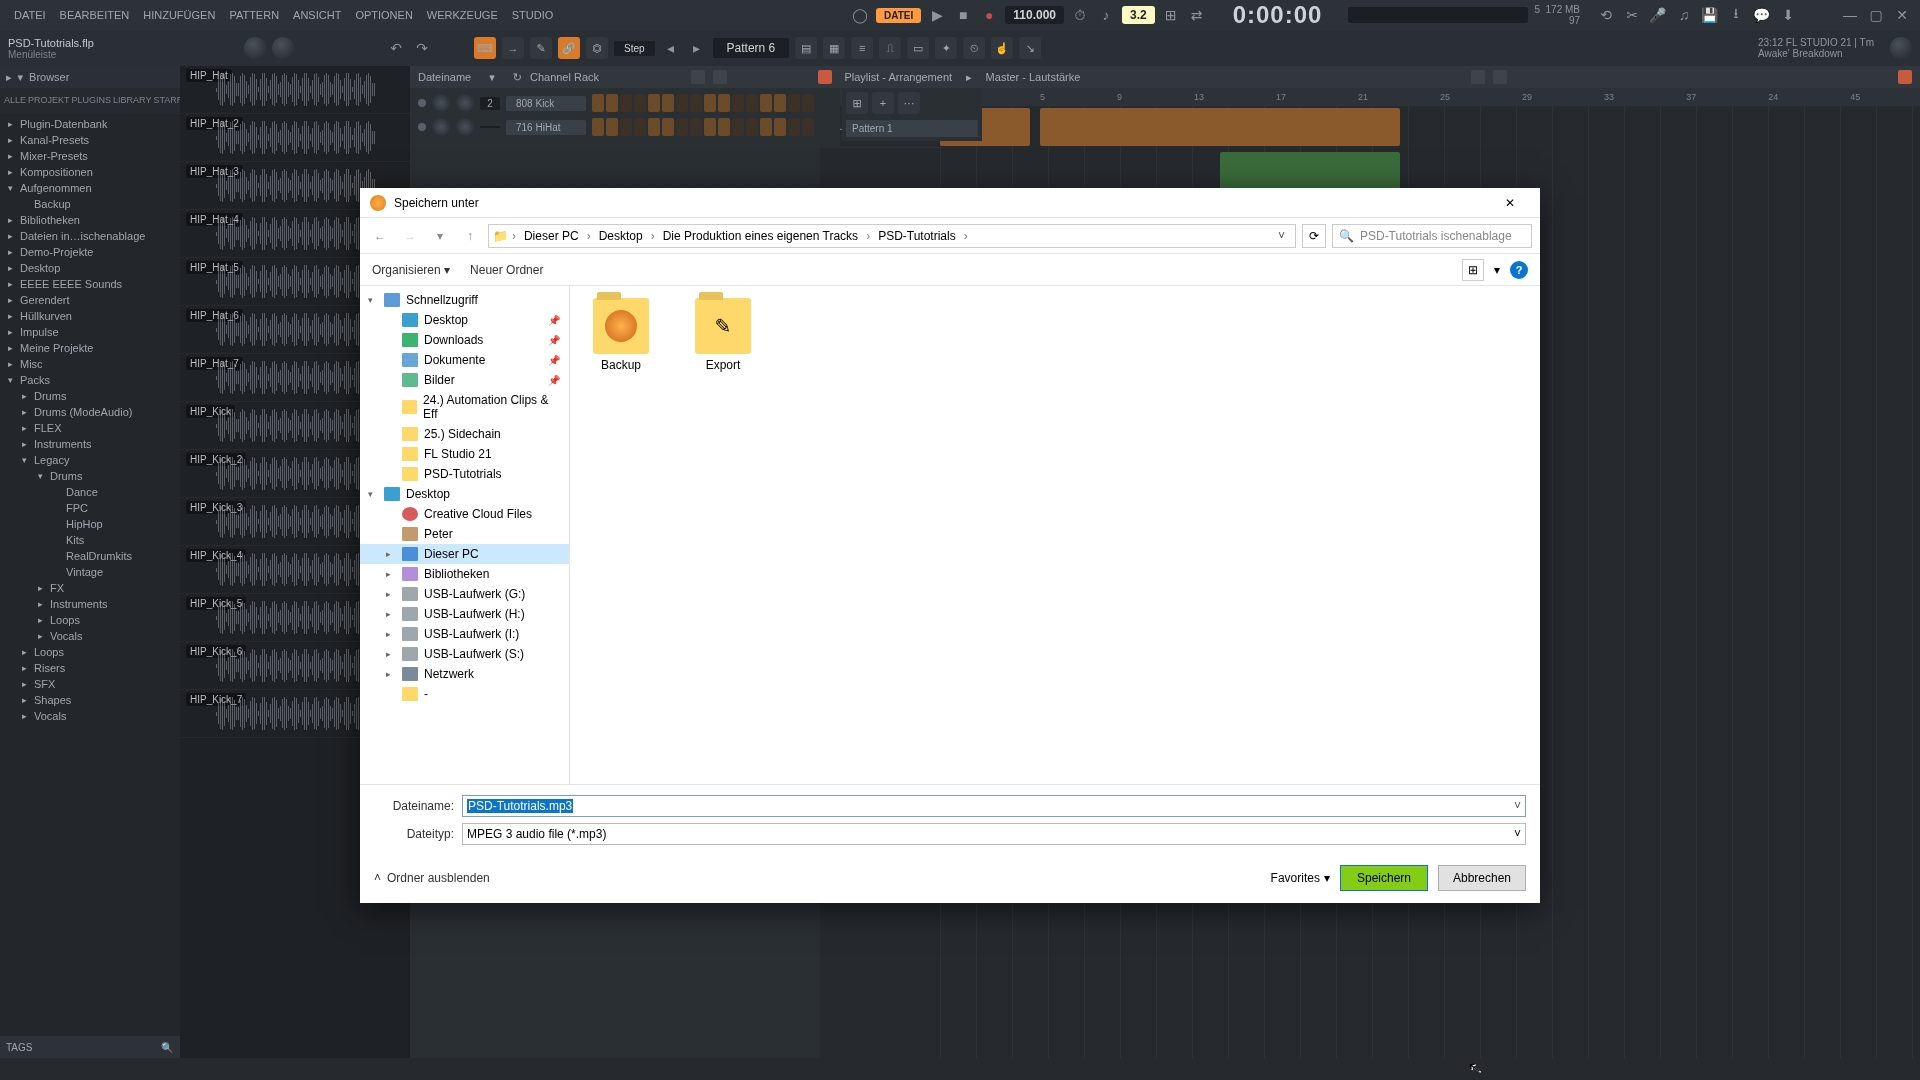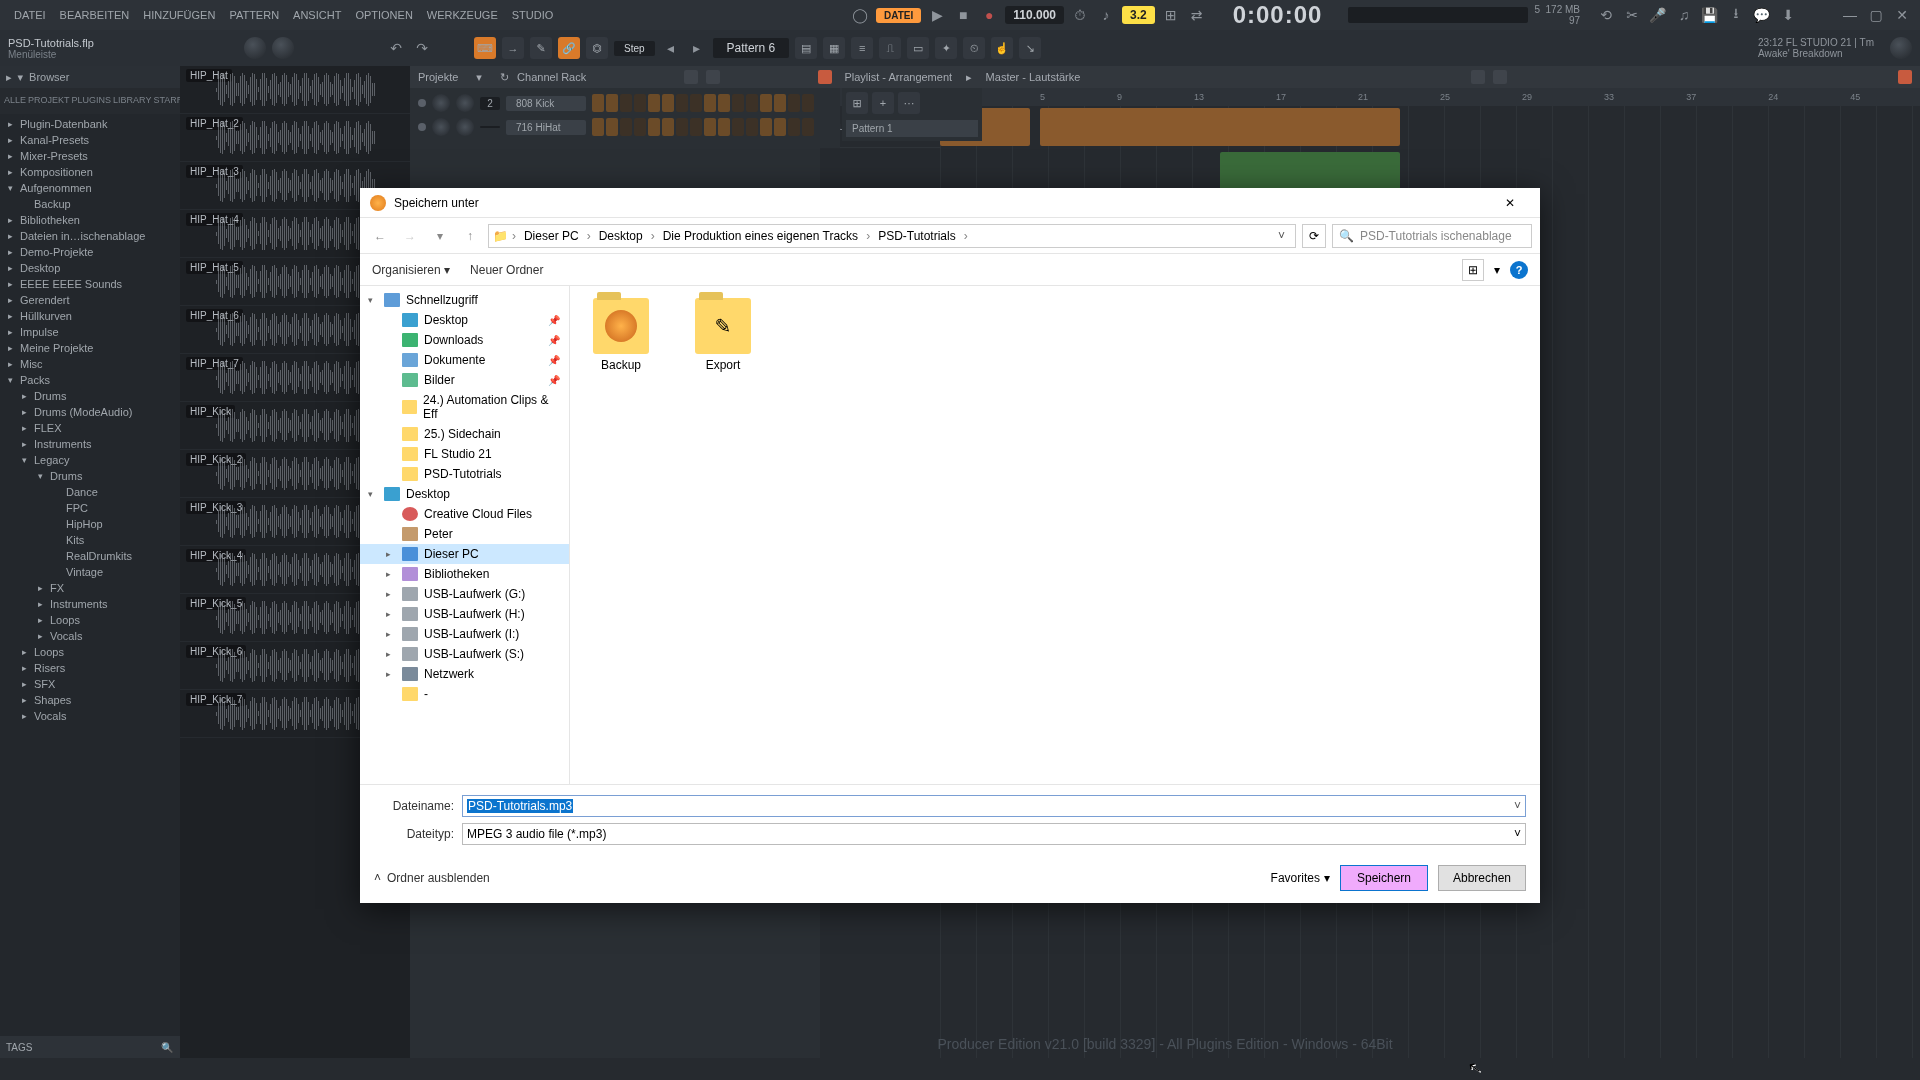--- a/index.html
+++ b/index.html
@@ -136,21 +136,21 @@
 .field-label { width: 80px; text-align: right; color: #333; }
 .field-input { flex: 1; height: 22px; border: 1px solid #7a9fd4; padding: 0 4px; display: flex; align-items: center; background: #fff; position: relative; }
 .field-input.sel-text { background: #fff; }
 .field-input .selected { background: #0b74ce; color: #fff; padding: 0 1px; }
 .field-input .dd { margin-left: auto; color: #555; }
 .field-select { flex: 1; height: 22px; border: 1px solid #bbb; padding: 0 4px; display: flex; align-items: center; background: #fff; }
 .dlg-footer { display: flex; align-items: center; padding: 8px 14px 12px; gap: 10px; }
 .fold-hide { display: flex; align-items: center; gap: 6px; color: #333; cursor: pointer; }
 .fav-btn { margin-left: auto; display: flex; align-items: center; gap: 4px; cursor: pointer; }
 .win-btn { min-width: 88px; height: 26px; border: 1px solid #adadad; background: #e1e1e1; display: flex; align-items: center; justify-content: center; cursor: pointer; }
-.win-btn.primary { border: 1px solid #0b74ce; background: #f0abfc; }
+.win-btn.primary { border: 1px solid #0b74ce; background: #84cc16; }
 
 .cursor-fake { position: absolute; width: 14px; height: 20px; pointer-events: none; }
 .cursor-fake::before { content: "↖"; font-size: 16px; color: #000; text-shadow: 1px 1px 0 #fff; position: absolute; transform: rotate(-10deg); }
 </style>
 </head>
 <body>
 
 <div class="menubar">
   <span class="menu-item">DATEI</span>
     <span class="menu-item">BEARBEITEN</span>
@@ -162,21 +162,21 @@
     <span class="menu-item">STUDIO</span>
   <div class="toolbar-right">
     <div class="toolbar-icon">◯</div>
     <div class="song-btn">DATEI</div>
     <div class="toolbar-icon">▶</div>
     <div class="toolbar-icon">■</div>
     <div class="toolbar-icon" style="color:#c0504d">●</div>
     <div class="tempo-box">110.000</div>
     <div class="toolbar-icon">⏱</div>
     <div class="toolbar-icon">♪</div>
-    <div class="tempo-box" style="background:#fde047;color:#222">3.2</div>
+    <div class="tempo-box" style="background:#fef9c3;color:#222">3.2</div>
     <div class="toolbar-icon">⊞</div>
     <div class="toolbar-icon">⇄</div>
     <div class="time-display">0:00:00</div>
     <div style="width:180px;height:16px;background:#1b1e22;border-radius:2px"></div>
     <div class="stats">
       <div><span>5</span>&nbsp;&nbsp;<span>172 MB</span></div>
       <div><span>97</span></div>
     </div>
     <div class="toolbar-icon">⟲</div>
     <div class="toolbar-icon">✂</div>
@@ -1651,21 +1651,21 @@
           <div class="pl-clip teal" style="left:260px;top:134px;width:120px"><span>Pattern 8</span></div>
           <div class="pl-clip teal" style="left:390px;top:134px;width:80px"><span>Pattern 8</span></div>
           <div class="pl-clip red" style="left:260px;top:222px;width:200px;height:20px"></div>
           <div class="pl-clip purple" style="left:260px;top:246px;width:200px;height:20px"></div>
         </div>
       </div>
     </div>
 
     <div class="channel-rack" style="width:430px">
       <div class="panel-head">
-        <span>Projekte</span>
+        <span>Dateiname</span>
         <span style="margin:0 10px">▾</span>
         <span>↻</span>
         <span>Channel Rack</span>
         <div class="winbtn" style="margin-left:auto"></div>
         <div class="winbtn"></div>
         <div class="closebtn"></div>
       </div>
       <div class="cr-body" id="cr-body">
           <div class="cr-row">
             <span style="width:8px;height:8px;border-radius:50%;background:#5a6069"></span>
@@ -1722,21 +1722,20 @@
 
     <div style="position:absolute;left:432px;top:22px;width:140px;background:#2a2f34;padding:4px">
       <div style="display:flex;gap:4px;margin-bottom:6px">
         <div class="tb2-btn">⊞</div>
         <div class="tb2-btn">+</div>
         <div class="tb2-btn">⋯</div>
       </div>
       <div style="background:#3a4047;padding:3px 6px;font-size:10px">Pattern 1</div>
     </div>
 
-    <div class="watermark">Producer Edition v21.0 [build 3329] - All Plugins Edition - Windows - 64Bit</div>
   </div>
 </div>
 
 <div class="overlay">
   <div class="dialog">
     <div class="dlg-title">
       <div class="dlg-title-icon"></div>
       <span>Speichern unter</span>
       <div class="dlg-close">✕</div>
     </div>

